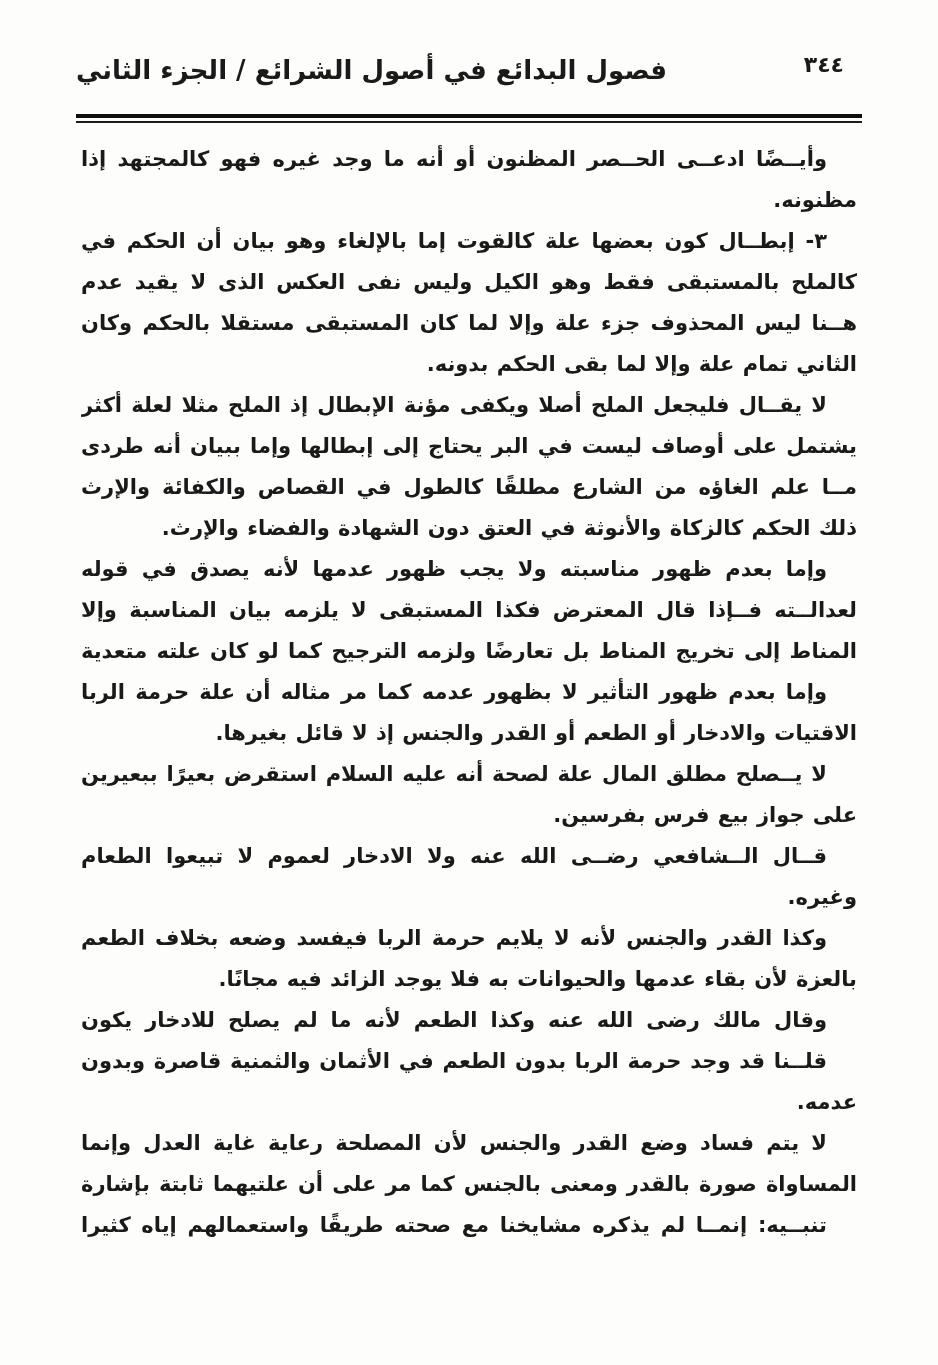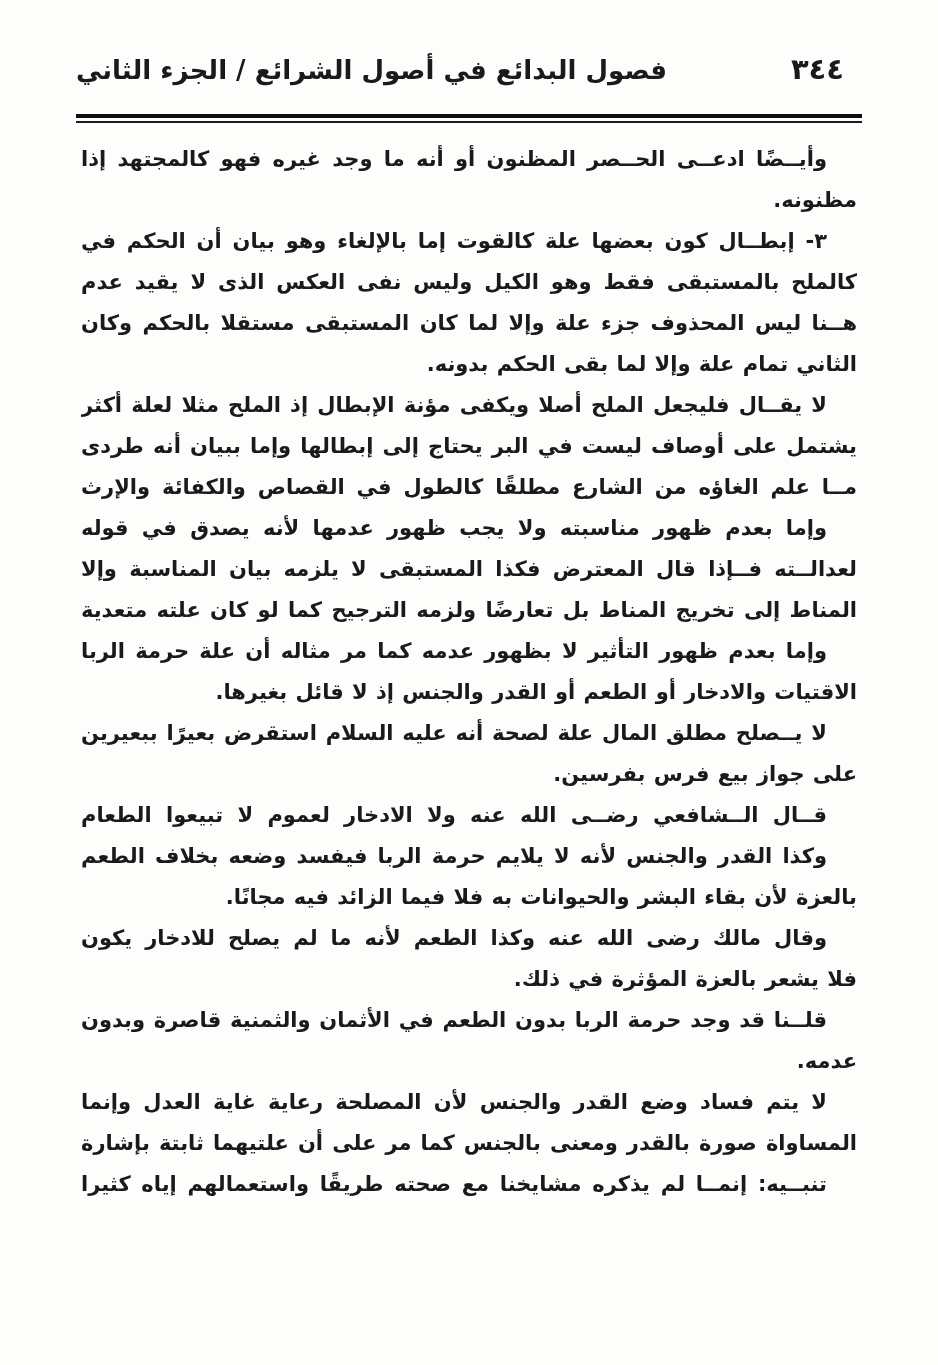--- a/index.html
+++ b/index.html
@@ -28,21 +28,21 @@
     font-size: 26px;
     font-weight: bold;
     letter-spacing: 0;
     white-space: nowrap;
   }
   
   .page-number-right {
     position: absolute;
     right: 18px;
     top: 0;
-    font-size: 29px;
+    font-size: 22px;
     font-weight: bold;
   }
   .rule { margin: 14px 76px 0 76px; }
   .rule-thick { height: 4px; background: #0e0e0e; }
   .rule-thin  { height: 2px; background: #1c1c1c; margin-top: 3px; }
   .body {
     margin: 16px 81px 0 81px;
     font-size: 21px;
     font-weight: bold;
     line-height: 41px;
@@ -84,44 +84,45 @@
       <div class="paragraph">
         <div class="line first">٣- إبطــال كون بعضها علة كالقوت إما بالإلغاء وهو بيان أن الحكم في صورة كذا</div>
         <div class="line">كالملح بالمستبقى فقط وهو الكيل وليس نفى العكس الذى لا يقيد عدم العلية لأن المراد</div>
         <div class="line">هــنا ليس المحذوف جزء علة وإلا لما كان المستبقى مستقلا بالحكم وكان المراد ثمة ليس</div>
         <div class="line para-end">الثاني تمام علة وإلا لما بقى الحكم بدونه.</div>
       </div>
       <div class="paragraph">
         <div class="line first">لا يقــال فليجعل الملح أصلا ويكفى مؤنة الإبطال إذ الملح مثلا لعلة أكثر مؤنة لأنه</div>
         <div class="line">يشتمل على أوصاف ليست في البر يحتاج إلى إبطالها وإما ببيان أنه طردى أي من جنس</div>
         <div class="line">مــا علم الغاؤه من الشارع مطلقًا كالطول في القصاص والكفائة والإرث وغيرها أو في</div>
+        <div class="line para-end">ذلك الحكم كالزكاة والأنوثة في العتق دون الشهادة والفضاء والإرث.</div>
       </div>
       <div class="paragraph">
         <div class="line first">وإما بعدم ظهور مناسبته ولا يجب ظهور عدمها لأنه يصدق في قوله بحثت فلم أجد</div>
         <div class="line">لعدالــته فــإذا قال المعترض فكذا المستبقى لا يلزمه بيان المناسبة وإلا خرج عن تنقيح</div>
         <div class="line">المناط إلى تخريج المناط بل تعارضًا ولزمه الترجيح كما لو كان علته متعدية فإنها أفيد من</div>
       </div>
       <div class="paragraph">
         <div class="line first">وإما بعدم ظهور التأثير لا بظهور عدمه كما مر مثاله أن علة حرمة الربا إما المال أو</div>
         <div class="line para-end">الاقتيات والادخار أو الطعم أو القدر والجنس إذ لا قائل بغيرها.</div>
       </div>
       <div class="paragraph">
         <div class="line first">لا يــصلح مطلق المال علة لصحة أنه عليه السلام استقرض بعيرًا ببعيرين والإجماع</div>
         <div class="line para-end">على جواز بيع فرس بفرسين.</div>
       </div>
       <div class="paragraph">
         <div class="line first">قــال الــشافعي رضــى الله عنه ولا الادخار لعموم لا تبيعوا الطعام بالطعام المدخر</div>
+        <div class="line para-end">وغيره.</div>
       </div>
       <div class="paragraph">
         <div class="line first">وكذا القدر والجنس لأنه لا يلايم حرمة الربا فيفسد وضعه بخلاف الطعم جيده يشعر</div>
-        <div class="line para-end">بالعزة لأن بقاء البشر والحيوانات به فلا فيما الزائد فيه مجانًا.</div>
+        <div class="line para-end">بالعزة لأن بقاء عدمها والحيوانات به فلا يوجد الزائد فيه مجانًا.</div>
       </div>
       <div class="paragraph">
         <div class="line first">وقال مالك رضى الله عنه وكذا الطعم لأنه ما لم يصلح للادخار يكون بمعرض الفساد</div>
-        <div class="line para-end">فلا يشعر بالعزة المؤثرة في ذلك.</div>
       </div>
       <div class="paragraph">
         <div class="line first">قلــنا قد وجد حرمة الربا بدون الطعم في الأثمان والثمنية قاصرة وبدون الادخار في</div>
         <div class="line para-end">عدمه.</div>
       </div>
       <div class="paragraph">
         <div class="line first">لا يتم فساد وضع القدر والجنس لأن المصلحة رعاية غاية العدل وإنما يتحقق فيما فيه</div>
         <div class="line">المساواة صورة بالقدر ومعنى بالجنس كما مر على أن علتيهما ثابتة بإشارة النص كما مر.</div>
       </div>
       <div class="paragraph">

